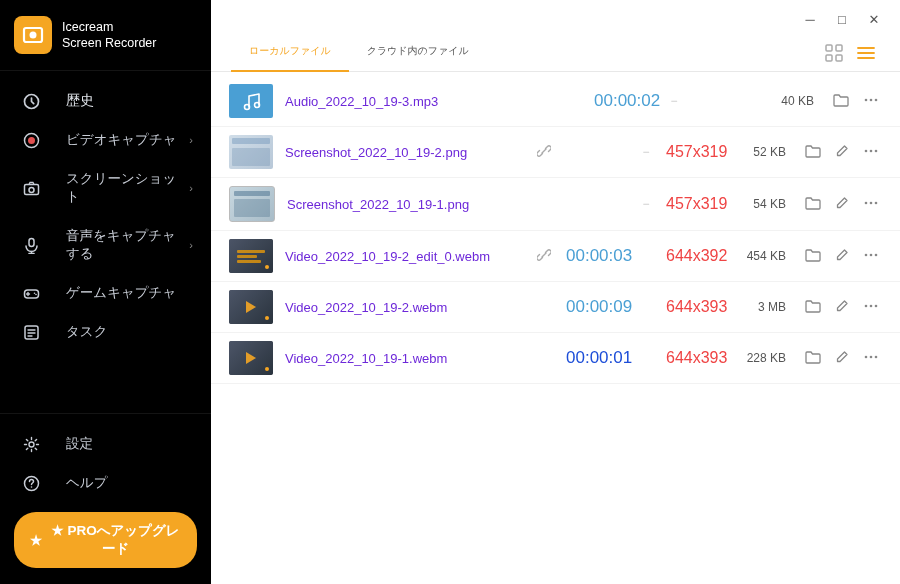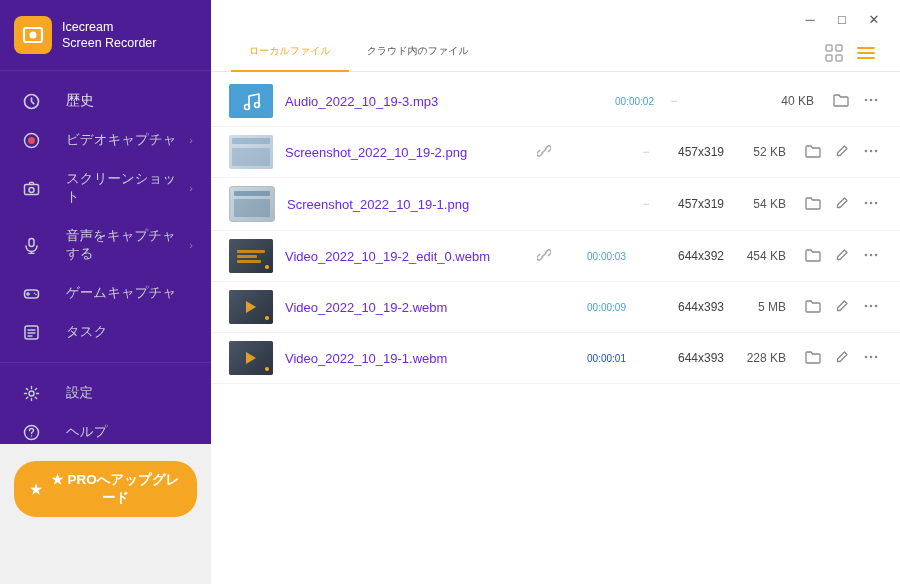--- a/index.html
+++ b/index.html
@@ -2,24 +2,24 @@
 <html><head>
   <meta charset="utf-8">
   <style>
     * { box-sizing: border-box; margin: 0; padding: 0; }
     body { font-family: 'Segoe UI', Arial, sans-serif; background: #f0f0f0; width: 900px; height: 584px; overflow: hidden; display: flex; }
 
     
     .sidebar {
       width: 211px;
       min-width: 211px;
-      background: #4c1d95;
+      background: #000000;
       display: flex;
       flex-direction: column;
-      height: 444px;
+      height: 584px;
     }
 
     .sidebar-header {
       display: flex;
       align-items: center;
       padding: 16px 14px;
       gap: 10px;
       border-bottom: 1px solid rgba(255,255,255,0.08);
     }
 
@@ -220,38 +220,38 @@
     }
 
     .file-link-icon {
       font-size: 14px;
       color: #aaa;
       width: 20px;
       text-align: center;
     }
 
     .file-duration {
-      font-size: 10px;
+      font-size: 17px;
       color: #4a9fd4;
       width: 60px;
       text-align: right;
     }
 
     .file-separator {
       font-size: 12px;
       color: #ccc;
       width: 16px;
       text-align: center;
     }
 
     .file-dims {
-      font-size: 12px;
-      color: #404040;
+      font-size: 16px;
+      color: #ef4444;
       width: 58px;
-      text-align: right;
+      text-align: center;
     }
 
     .file-size {
       font-size: 12px;
       color: #555;
       width: 50px;
       text-align: right;
     }
 
     .file-actions {
@@ -668,21 +668,21 @@
           <div class="vt-bottom">
             <div class="vt-dot"></div>
           </div>
         </div>
       </div>
       <span class="file-name">Video_2022_10_19-2.webm</span>
       <span class="file-link-icon"></span>
       <span class="file-duration" style="color:#4a9fd4">00:00:09</span>
       <span class="file-separator"></span>
       <span class="file-dims">644x393</span>
-      <span class="file-size">5 MB</span>
+      <span class="file-size">3 MB</span>
       <div class="file-actions">
         <button class="file-action-btn">
           <svg width="16" height="16" viewBox="0 0 16 16" fill="none">
             <path d="M1 4a1 1 0 011-1h4l1.5 2H14a1 1 0 011 1v7a1 1 0 01-1 1H2a1 1 0 01-1-1V4z" stroke="#888" stroke-width="1.3"></path>
           </svg>
         </button>
         <button class="file-action-btn">
           <svg width="14" height="14" viewBox="0 0 14 14" fill="none">
             <path d="M9.5 2L12 4.5l-7 7H2.5V9l7-7z" stroke="#888" stroke-width="1.3" stroke-linejoin="round"></path>
           </svg>

